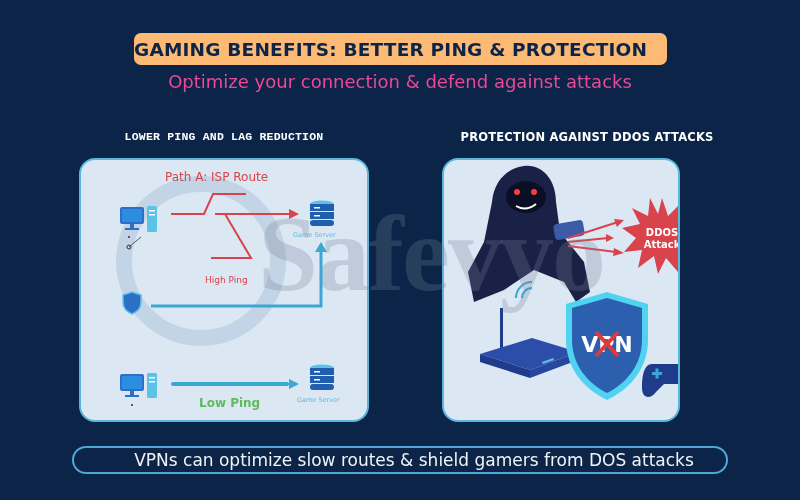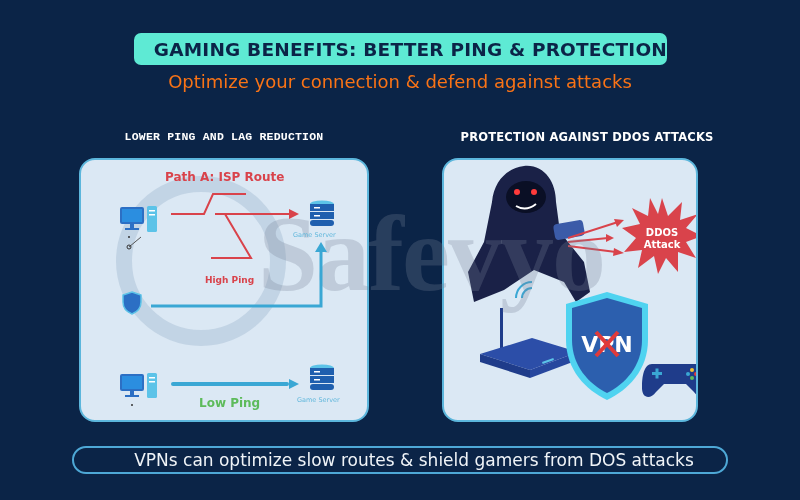--- a/index.html
+++ b/index.html
@@ -1,39 +1,39 @@
 <!DOCTYPE html>
 <html><head>
 <meta charset="utf-8">
 <style>
   * { box-sizing: border-box; margin: 0; padding: 0; }
   html, body { width: 800px; height: 500px; overflow: hidden; }
   body { background: #0b2447; font-family: "DejaVu Sans", sans-serif; position: relative; color: #fff; }
   .title-pill {
     position: absolute; left: 134px; top: 33px; width: 533px; height: 32px;
-    background: #5eead4; border-radius: 7px;
-    display: flex; align-items: center; justify-content: flex-end;
+    background: #fdba74; border-radius: 7px;
+    display: flex; align-items: center; justify-content: flex-start;
   }
   .title-pill span { color: #0b2447; font-weight: bold; font-size: 18.5px; letter-spacing: 0.2px; }
-  .subtitle { position: absolute; left: 0; width: 800px; top: 71px; text-align: center; font-size: 18px; color: #f97316; }
+  .subtitle { position: absolute; left: 0; width: 800px; top: 71px; text-align: center; font-size: 18px; color: #ec4899; }
   .section-heading { position: absolute; top: 130px; font-weight: bold; font-size: 11.5px; color: #ffffff; letter-spacing: 0.2px; text-align: center; }
   .panel {
     position: absolute; top: 158px; height: 264px;
     background: #dbe8f4; border: 2px solid #5cb6dc; border-radius: 16px; overflow: hidden;
   }
   .panel-left { left: 79px; width: 290px; }
-  .panel-right { left: 442px; width: 256px; }
+  .panel-right { left: 442px; width: 238px; }
   .footer-pill {
     position: absolute; left: 72px; top: 446px; width: 656px; height: 28px;
     border: 2px solid #4ea8d6; border-radius: 14px;
     display: flex; align-items: center; justify-content: center;
   }
   .footer-pill span { font-size: 17px; color: #f0f4f8; margin-left: 28px; }
   .abs { position: absolute; }
-  .lbl-red { color: #d9434b; font-weight: bold; }
+  .lbl-red { color: #d9434b; font-weight: normal; }
   .lbl-blue { color: #4fb5dc; font-weight: bold; }
   .lbl-green { color: #5dbb5b; font-weight: bold; }
   .small-server { font-size: 6.5px; color: #62b8dc; }
   .watermark {
     position: absolute; left: 258px; top: 192px; font-size: 108px; font-weight: bold;
     color: rgba(120,130,150,0.28); letter-spacing: -2px; pointer-events: none; z-index: 5;
     font-family: Liberation Serif, serif;
   }
   .wm-circle {
     position: absolute; left: 116px; top: 176px; width: 170px; height: 170px;

